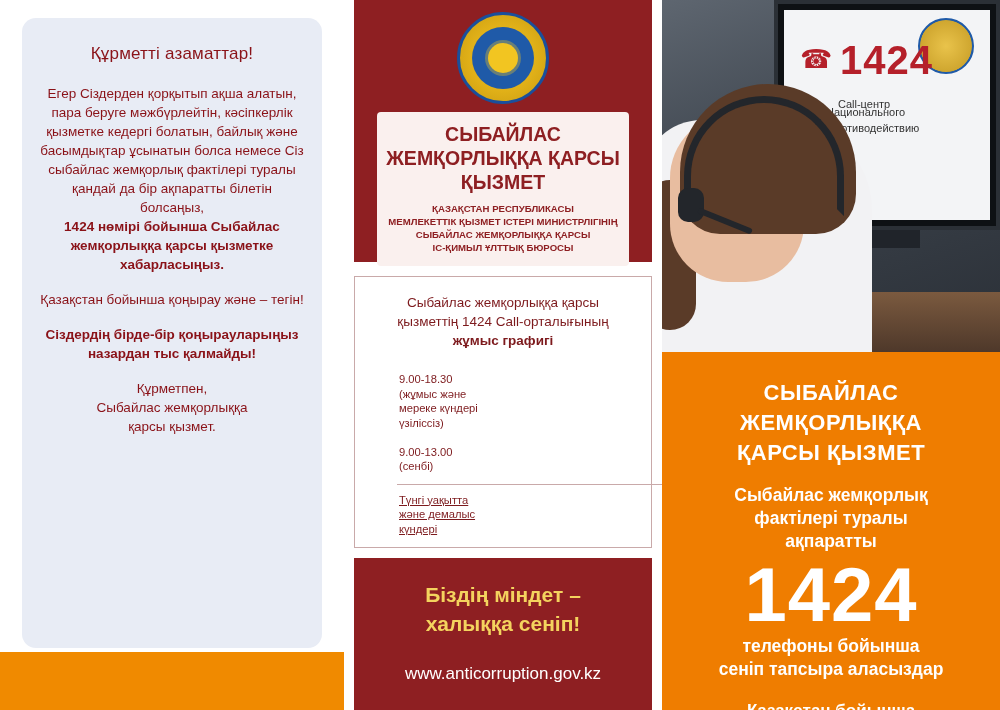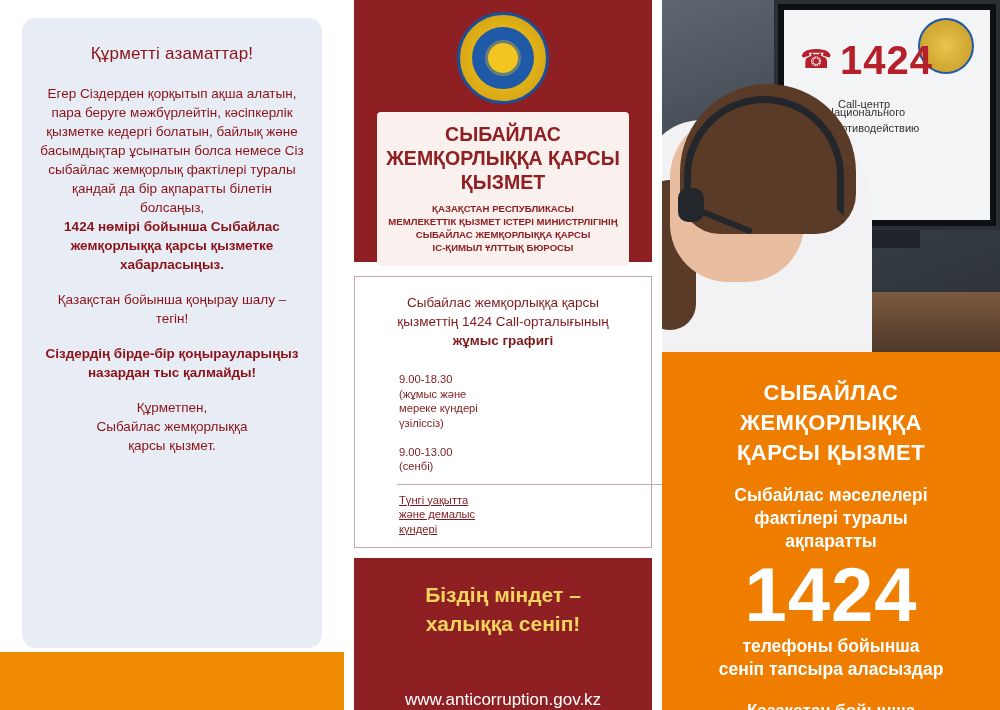--- a/index.html
+++ b/index.html
@@ -93,21 +93,21 @@
   }
   .sched-table td{
     vertical-align:top;font-size:11.2px;line-height:14.5px;color:#7d1a1d;
     padding:8px 8px 10px 2px;
   }
   .hline td{border-top:1px solid #c9a9a9;text-decoration:underline;}
 
   .mid-bottom{
     position:absolute;left:10px;top:558px;width:298px;height:152px;
     background:#8e1f22;color:#f6e27a;
-    display:flex;flex-direction:column;align-items:center;justify-content:space-between;
+    display:flex;flex-direction:column;align-items:center;justify-content:flex-start;
   }
   .mid-bottom .slogan{
     margin-top:22px;text-align:center;font-size:21px;line-height:29px;font-weight:bold;color:#f4d35e;
   }
   .mid-bottom .site{
     margin-top:26px;text-align:center;font-size:17px;color:#ffffff;
   }
 
   
   .right{
@@ -192,21 +192,21 @@
 
   <div class="left-panel">
     <div class="left-card"></div>
     <div class="left-inner">
       <div class="l-title">Құрметті азаматтар!</div>
       <div class="l-para">
         <span>Егер Сіздерден қорқытып ақша алатын, пара беруге мәжбүрлейтін, кәсіпкерлік қызметке кедергі болатын, байлық және басымдықтар ұсынатын болса немесе Сіз сыбайлас жемқорлық фактілері туралы қандай да бір ақпаратты білетін болсаңыз,</span>
         <br>
         <span class="l-strong">1424 нөмірі бойынша Сыбайлас жемқорлыққа қарсы қызметке хабарласыңыз.</span>
       </div>
-      <div class="l-para">Қазақстан бойынша қоңырау шалу – тегін!</div>
+      <div class="l-para">Қазақстан бойынша қоңырау және – тегін!</div>
       <div class="l-para l-strong">Сіздердің бірде-бір қоңырауларыңыз назардан тыс қалмайды!</div>
       <div class="l-para">
         <span>Құрметпен,</span><br>
         <span>Сыбайлас жемқорлыққа</span><br>
         <span>қарсы қызмет.</span>
       </div>
     </div>
     <div class="left-orange"></div>
   </div>
 
@@ -302,21 +302,21 @@
       </div>
     </div>
 
     <div class="orange-block">
       <div class="ob-t1">
         <span>СЫБАЙЛАС</span><br>
         <span>ЖЕМҚОРЛЫҚҚА</span><br>
         <span>ҚАРСЫ ҚЫЗМЕТ</span>
       </div>
       <div class="ob-t2">
-        <span>Сыбайлас мәселелері</span><br>
+        <span>Сыбайлас жемқорлық</span><br>
         <span>фактілері туралы</span><br>
         <span>ақпаратты</span>
       </div>
       <div class="ob-num">1424</div>
       <div class="ob-t3">
         <span>телефоны бойынша</span><br>
         <span>сеніп тапсыра аласыздар</span>
       </div>
       <div class="ob-t4">
         <span>Қазақстан бойынша</span><br>

